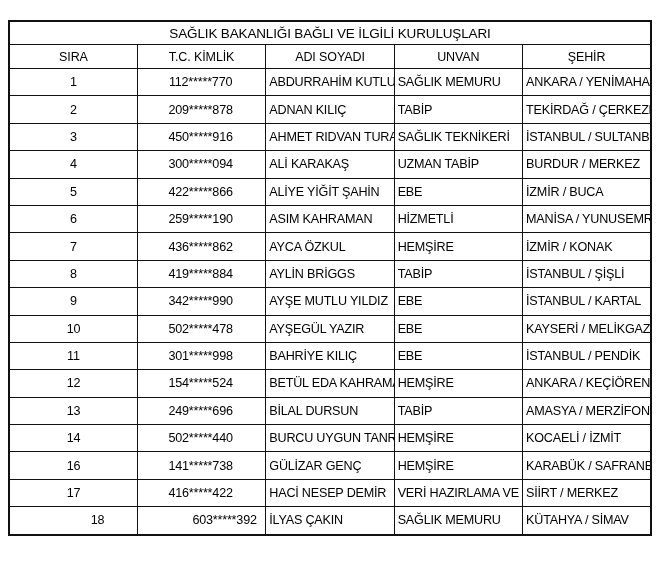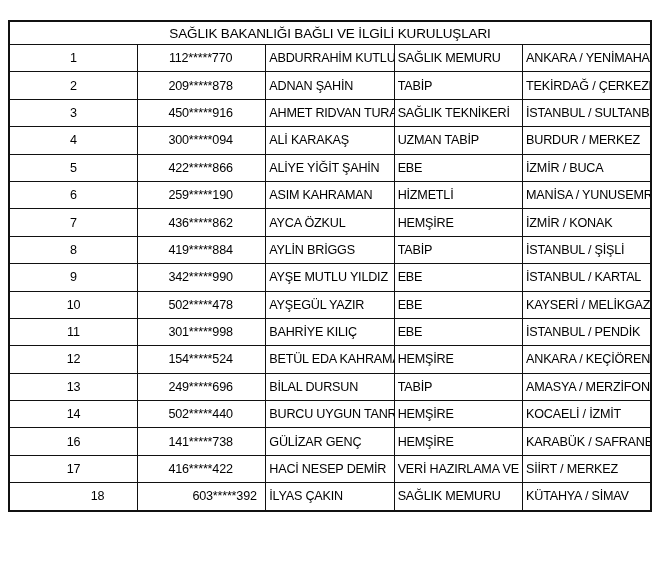--- a/index.html
+++ b/index.html
@@ -124,31 +124,38 @@
 </style>
 </head>
 <body>
 
 <div id="doc-page">
   <table id="records-table">
     <tbody>
       <tr>
         <td class="table-title" colspan="5">SAĞLIK BAKANLIĞI BAĞLI VE İLGİLİ KURULUŞLARI</td>
       </tr>
+      <tr id="header-row">
+          <td class="col-head h-sira">SIRA</td>
+          <td class="col-head h-tc">T.C. KİMLİK</td>
+          <td class="col-head h-ad">ADI SOYADI</td>
+          <td class="col-head h-unvan">UNVAN</td>
+          <td class="col-head h-sehir">ŞEHİR</td>
+        </tr>
     <tr class="data-row">
           <td class="c-sira">1</td>
           <td class="c-tc">112*****770</td>
           <td class="c-ad">ABDURRAHİM KUTLUTÜRK</td>
           <td class="c-unvan">SAĞLIK MEMURU</td>
           <td class="c-sehir">ANKARA / YENİMAHALLE</td>
         </tr>
         <tr class="data-row">
           <td class="c-sira">2</td>
           <td class="c-tc">209*****878</td>
-          <td class="c-ad">ADNAN ŞAHİN</td>
+          <td class="c-ad">ADNAN KILIÇ</td>
           <td class="c-unvan">TABİP</td>
           <td class="c-sehir">TEKİRDAĞ / ÇERKEZKÖY</td>
         </tr>
         <tr class="data-row">
           <td class="c-sira">3</td>
           <td class="c-tc">450*****916</td>
           <td class="c-ad">AHMET RIDVAN TURAN</td>
           <td class="c-unvan">SAĞLIK TEKNİKERİ</td>
           <td class="c-sehir">İSTANBUL / SULTANBEYLİ</td>
         </tr>

